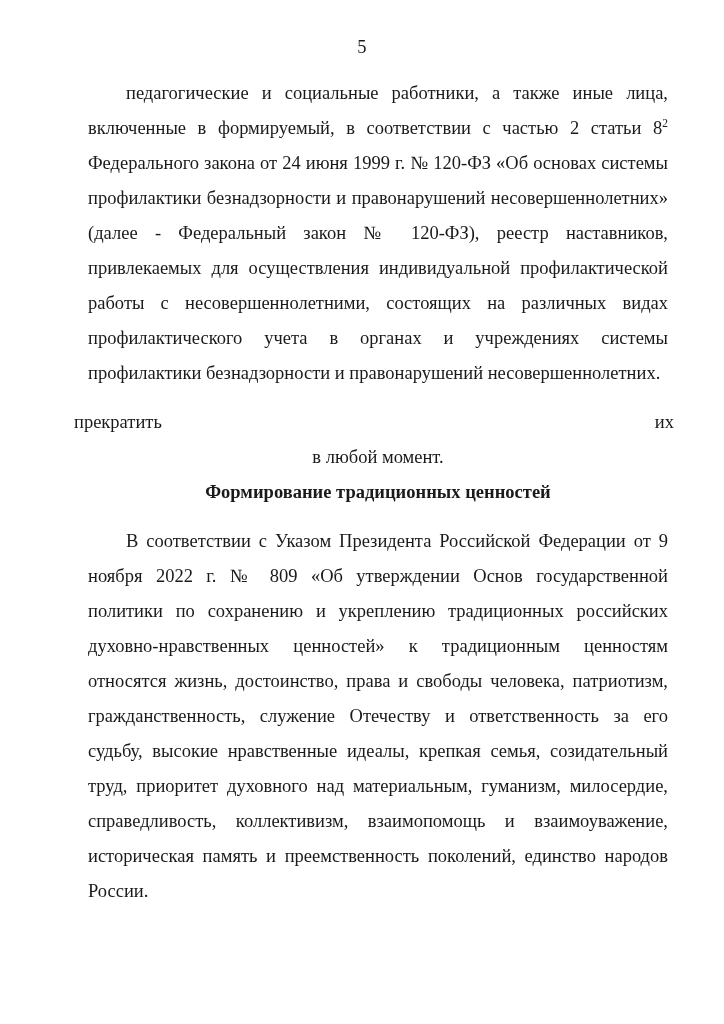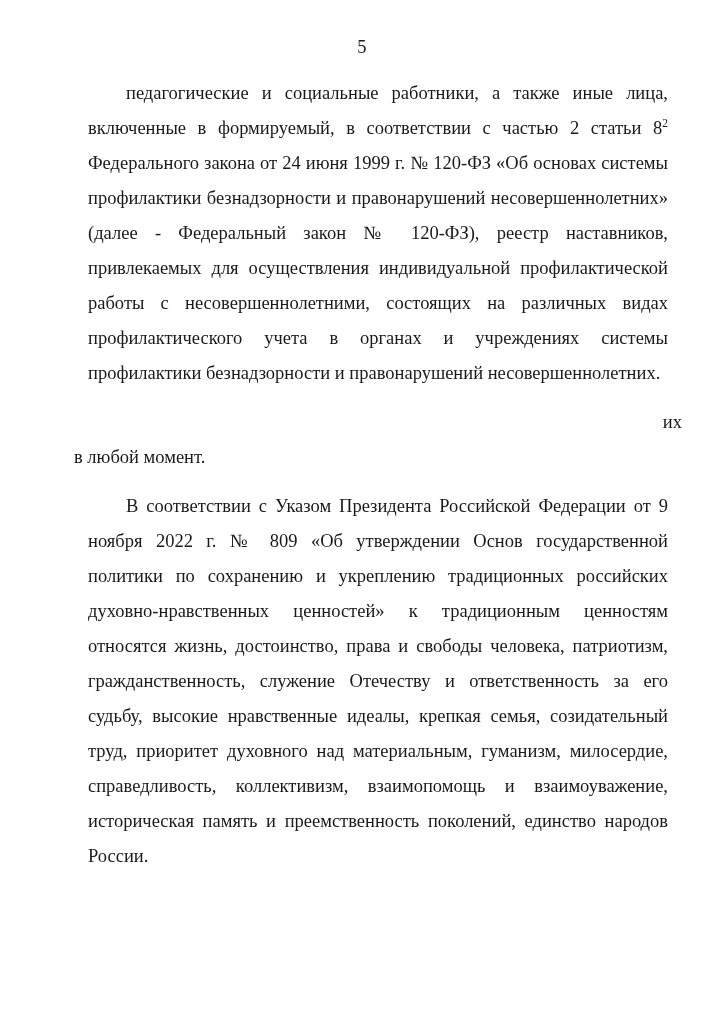--- a/index.html
+++ b/index.html
@@ -66,30 +66,30 @@
     line-height: 35px;
     font-size: 18.5px;
   }
   .forced-line .seg-left {
     position: absolute;
     left: 0;
     top: 0;
   }
   .forced-line .seg-right {
     position: absolute;
-    right: 0;
+    right: 8px;
     top: 0;
   }
 
   .tail-line {
     display: block;
     font-size: 18.5px;
     line-height: 35px;
     text-indent: 0;
-    text-align: left;
+    text-align: center;
   }
 
   h2.heading {
     margin: 0;
     padding: 0;
     font-size: 18.5px;
     line-height: 35px;
     font-weight: bold;
     text-align: center;
     text-indent: 0;
@@ -107,23 +107,25 @@
 <div class="page">
 
   <div class="page-number">5</div>
 
   <div class="content">
 
     <p class="para"><span>педагогические и социальные работники, а также иные лица, включенные в формируемый, в соответствии с частью 2 статьи 8</span><sup class="fn">2</sup><span> Федерального закона от 24 июня 1999 г. № 120-ФЗ «Об основах системы профилактики безнадзорности и правонарушений несовершеннолетних» (далее - Федеральный закон № 120-ФЗ), реестр наставников, привлекаемых для осуществления индивидуальной профилактической работы с несовершеннолетними, состоящих на различных видах профилактического учета в органах и учреждениях системы профилактики безнадзорности и правонарушений несовершеннолетних.</span></p>
 
 
     <span class="forced-line">
+      <span class="seg-left">прекратить</span>
       <span class="seg-right">их</span>
     </span>
 
     <span class="tail-line">в любой момент.</span>
 
+    <h2 class="heading">Формирование традиционных ценностей</h2>
 
 
     <p class="para">В соответствии с Указом Президента Российской Федерации от 9 ноября 2022 г. № 809 «Об утверждении Основ государственной политики по сохранению и укреплению традиционных российских духовно-нравственных ценностей» к традиционным ценностям относятся жизнь, достоинство, права и свободы человека, патриотизм, гражданственность, служение Отечеству и ответственность за его судьбу, высокие нравственные идеалы, крепкая семья, созидательный труд, приоритет духовного над материальным, гуманизм, милосердие, справедливость, коллективизм, взаимопомощь и взаимоуважение, историческая память и преемственность поколений, единство народов России.</p>
 
   </div>
 </div>
 
 </body></html>

